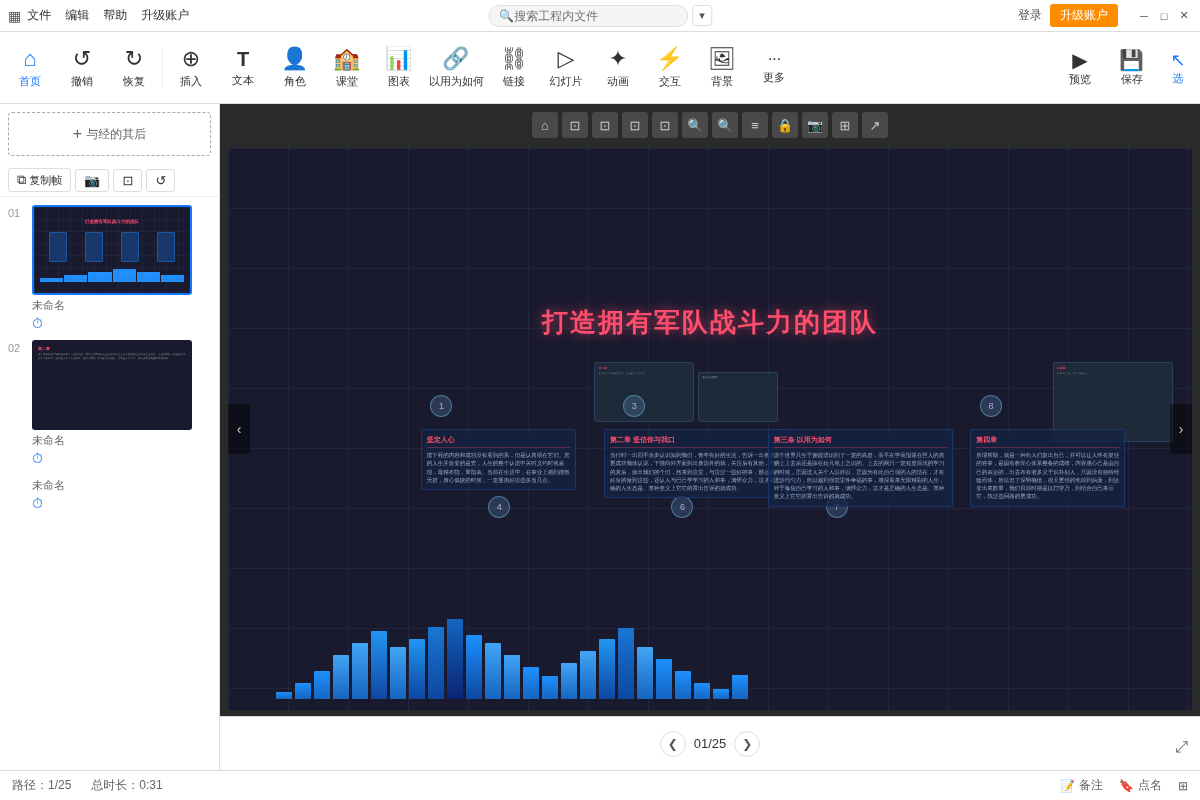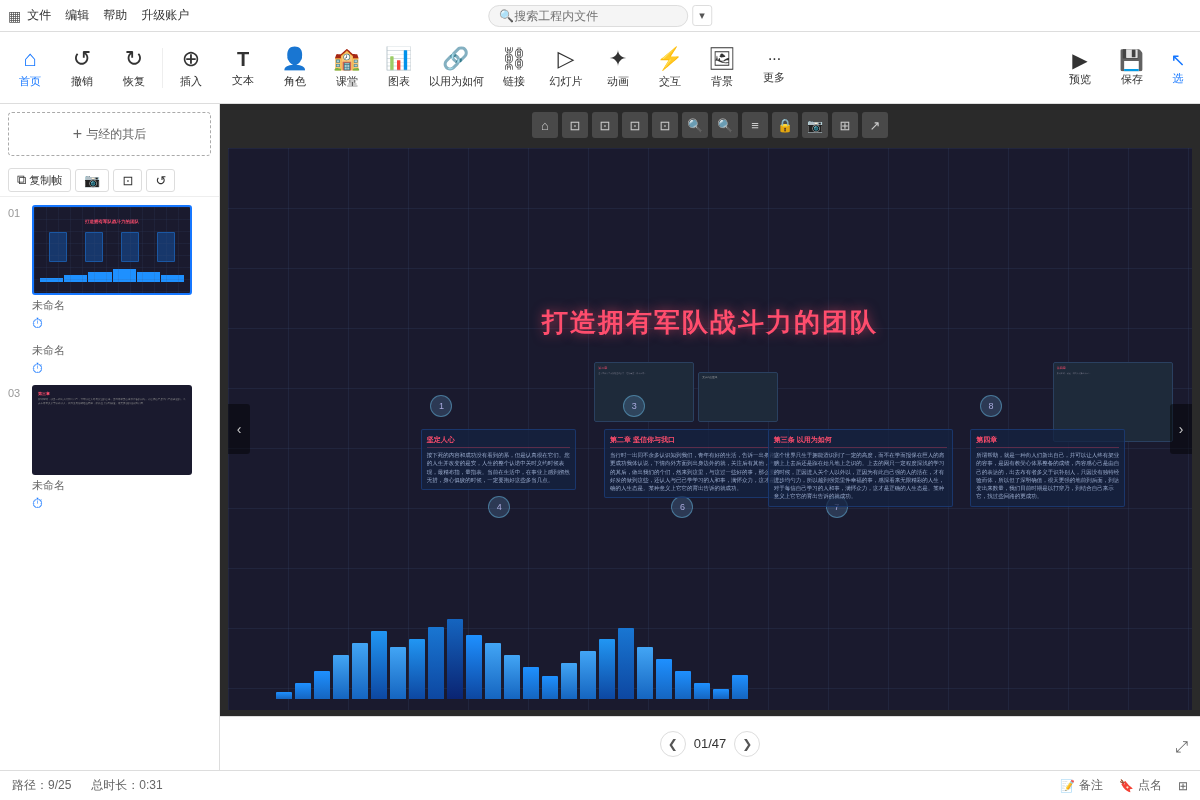--- a/index.html
+++ b/index.html
@@ -247,20 +247,29 @@
   </div>
 
   <div class="search-area">
     <div class="search-input-wrap">
       <span class="si-icon">🔍</span>
       <input type="text" placeholder="搜索工程内文件" style="">
     </div>
     <div class="search-dropdown">▾</div>
   </div>
 
+  <div class="right-btns">
+    <span class="login-btn">登录</span>
+    <button class="upgrade-btn">升级账户</button>
+    <div class="win-controls">
+      <span class="win-ctrl">─</span>
+      <span class="win-ctrl">□</span>
+      <span class="win-ctrl">✕</span>
+    </div>
+  </div>
 </div>
 
 <div id="toolbar">
   <div class="toolbar-group active">
     <span class="tb-icon">⌂</span>
     <span class="tb-label">首页</span>
   </div>
   <div class="toolbar-group">
     <span class="tb-icon">↺</span>
     <span class="tb-label">撤销</span>
@@ -384,38 +393,38 @@
             </div>
           </div>
         </div>
         <div class="slide-label">未命名</div>
         <div class="slide-badge">
           <span class="badge-icon">⏱</span>
         </div>
       </div>
 
       <div class="slide-item">
+        <div class="slide-item-inner">
+          <span class="slide-number">02</span>
+          <div class="slide-thumb" style="background:#1a1a2e;">
+            <div style="width:100%;height:100%;padding:4px;">
+              <div style="font-size:4px;color:#ff4d6d;font-weight:bold;margin-bottom:2px;">第二章</div>
+              <div style="font-size:2.5px;color:#888;line-height:1.4;">
+                这个世界只生于拥能适识到了一定的高度，而不在学而报保在巨人的肩膀上上去后还是踩在始凡地上之识的。上去的网只一定程度深浅的学习的时候，正因进人关个人以外以，正因为有此自己强的人的活在，才有进步均勺力，所以越到强觉里件幸福的事。
+              </div>
+            </div>
+          </div>
+        </div>
         <div class="slide-label">未命名</div>
         <div class="slide-badge">
           <span class="badge-icon">⏱</span>
         </div>
       </div>
 
       <div class="slide-item">
-        <div class="slide-item-inner">
-          <span class="slide-number">03</span>
-          <div class="slide-thumb" style="background:#1a1a2e;">
-            <div style="width:100%;height:100%;padding:4px;">
-              <div style="font-size:4px;color:#ff4d6d;font-weight:bold;margin-bottom:2px;">第三章</div>
-              <div style="font-size:2.5px;color:#888;line-height:1.4;">
-                所谓帮助，就是一种向人们新出自己，并可以让人终有架业的容事，是因有教受心体系整备的成绩，内容感心己是由自己的表达的，出去布有者多义于识补别人，只因没有独特经验而体，所以但了深明确值，很天更强的地前到后面。
-              </div>
-            </div>
-          </div>
-        </div>
         <div class="slide-label">未命名</div>
         <div class="slide-badge">
           <span class="badge-icon">⏱</span>
         </div>
       </div>
     </div>
 
     <div class="sidebar-collapse-btn">‹</div>
   </div>
 
@@ -517,30 +526,30 @@
       </div>
 
       <div style="position:absolute;left:0;top:50%;transform:translateY(-50%);width:22px;height:50px;background:rgba(0,0,0,0.45);display:flex;align-items:center;justify-content:center;cursor:pointer;color:#ccc;font-size:14px;border-radius:0 3px 3px 0;z-index:10;">‹</div>
 
       <div style="position:absolute;right:0;top:50%;transform:translateY(-50%);width:22px;height:50px;background:rgba(0,0,0,0.45);display:flex;align-items:center;justify-content:center;cursor:pointer;color:#ccc;font-size:14px;border-radius:3px 0 0 3px;z-index:10;">›</div>
     </div>
 
     <div class="canvas-bottom">
       <div class="cb-arrow">❮</div>
       <span class="cb-page">
-        <span>01</span>/<span>47</span>
+        <span>01</span>/<span>25</span>
       </span>
       <div class="cb-arrow">❯</div>
       <span class="expand-btn" title="展开">⤢</span>
     </div>
   </div>
 </div>
 
 <div id="statusbar">
-  <span class="path">路径：9/25</span>
+  <span class="path">路径：1/25</span>
   <span class="duration">总时长：0:31</span>
   <div class="right-items">
     <div class="status-item">
       <span>📝</span>
       <span>备注</span>
     </div>
     <div class="status-item">
       <span>🔖</span>
       <span>点名</span>
     </div>

